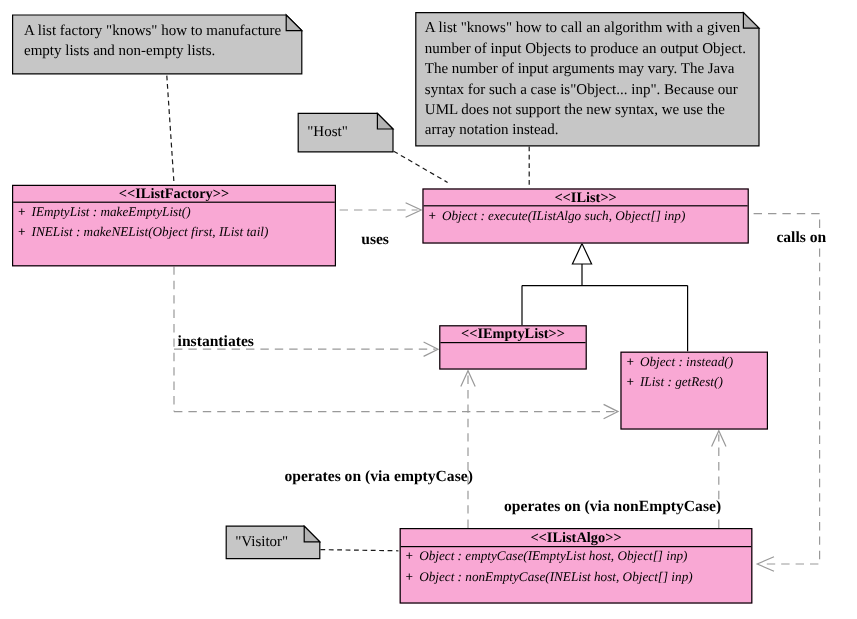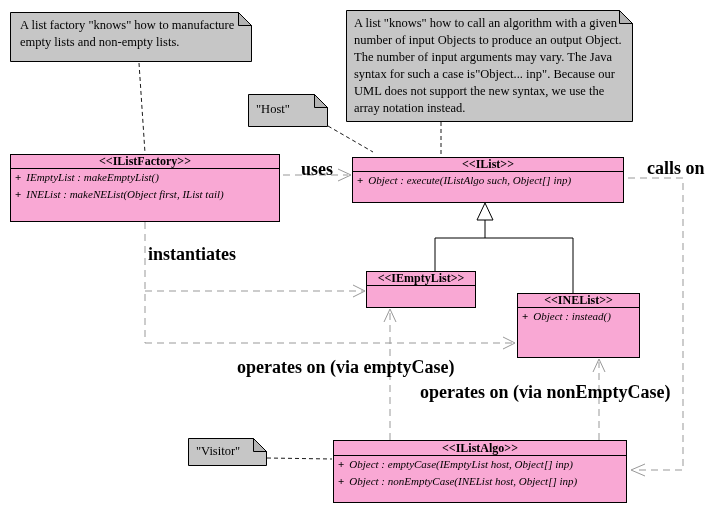--- a/index.html
+++ b/index.html
@@ -22,22 +22,22 @@
     white-space:nowrap;overflow:hidden;
   }
   .uml-body{position:relative;}
   .uml-method{
     font-size:11px;line-height:17px;white-space:nowrap;overflow:hidden;
     padding-left:4px;
   }
   .uml-method .vis{font-weight:bold;font-style:normal;margin-right:5px;}
   .uml-method .sig{font-style:italic;}
   .edge-label{
-    position:absolute;z-index:2;font-weight:bold;font-size:18px;
-    white-space:nowrap;color:#000;
+    position:absolute;z-index:2;font-weight:bold;font-size:13px;
+    white-space:nowrap;color:#000;margin-top:32px;
   }
 </style>
 </head>
 <body>
 
 <div id="canvas">
 
   <svg id="wires" viewBox="0 0 714 516" xmlns="http://www.w3.org/2000/svg">
 
     <g>
@@ -116,30 +116,32 @@
 
   <div class="uml-class" style="left:352px;top:157px;width:272px;height:46px;">
     <div class="uml-title">&lt;&lt;IList&gt;&gt;</div>
     <div class="uml-body">
       <div class="uml-method">
         <span class="vis">+</span><span class="sig">Object : execute(IListAlgo such, Object[] inp)</span>
       </div>
     </div>
   </div>
 
-  <div class="uml-class" style="left:366px;top:271px;width:110px;height:37px;">
+  <div class="uml-class" style="left:366px;top:271px;width:123px;height:37px;">
     <div class="uml-title">&lt;&lt;IEmptyList&gt;&gt;</div>
     <div class="uml-body"></div>
   </div>
 
   <div class="uml-class" style="left:517px;top:293px;width:123px;height:65px;">
-    <div class="uml-title">&lt;&lt;INEList&gt;&gt;</div>
     <div class="uml-body">
       <div class="uml-method">
         <span class="vis">+</span><span class="sig">Object : instead()</span>
+      </div>
+      <div class="uml-method">
+        <span class="vis">+</span><span class="sig">IList : getRest()</span>
       </div>
     </div>
   </div>
 
   <div class="uml-class" style="left:333px;top:440px;width:294px;height:63px;">
     <div class="uml-title" style="height:15px;line-height:14px;">&lt;&lt;IListAlgo&gt;&gt;</div>
     <div class="uml-body">
       <div class="uml-method">
         <span class="vis">+</span><span class="sig">Object : emptyCase(IEmptyList host, Object[] inp)</span>
       </div>

